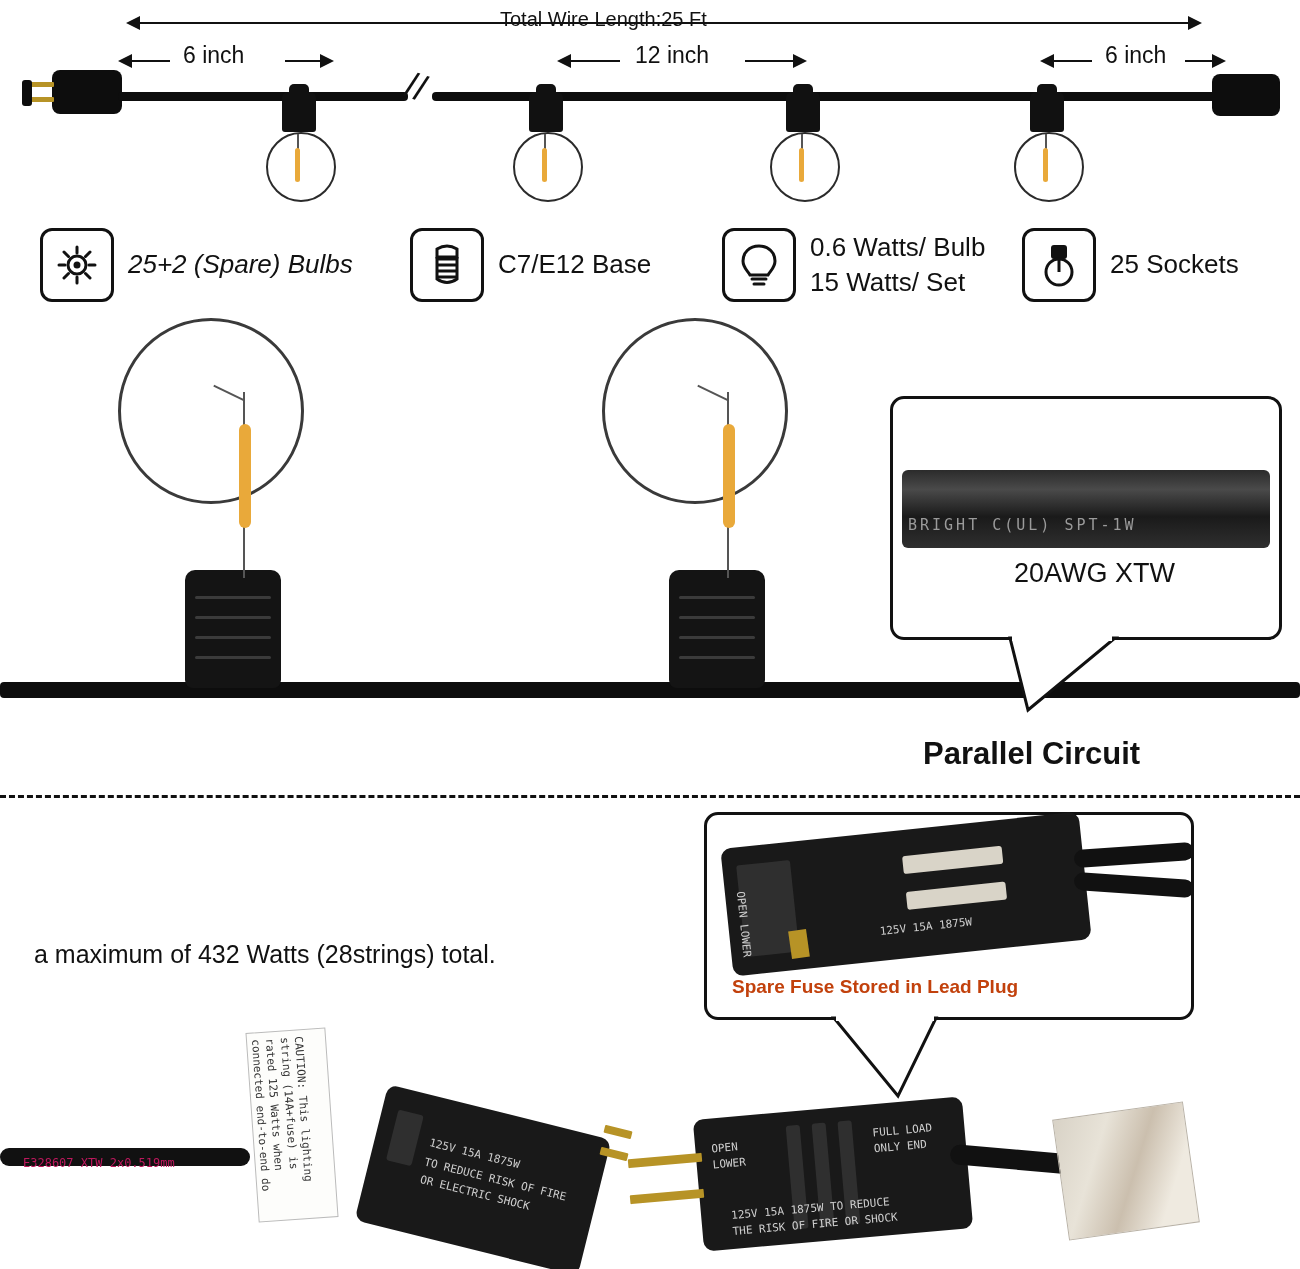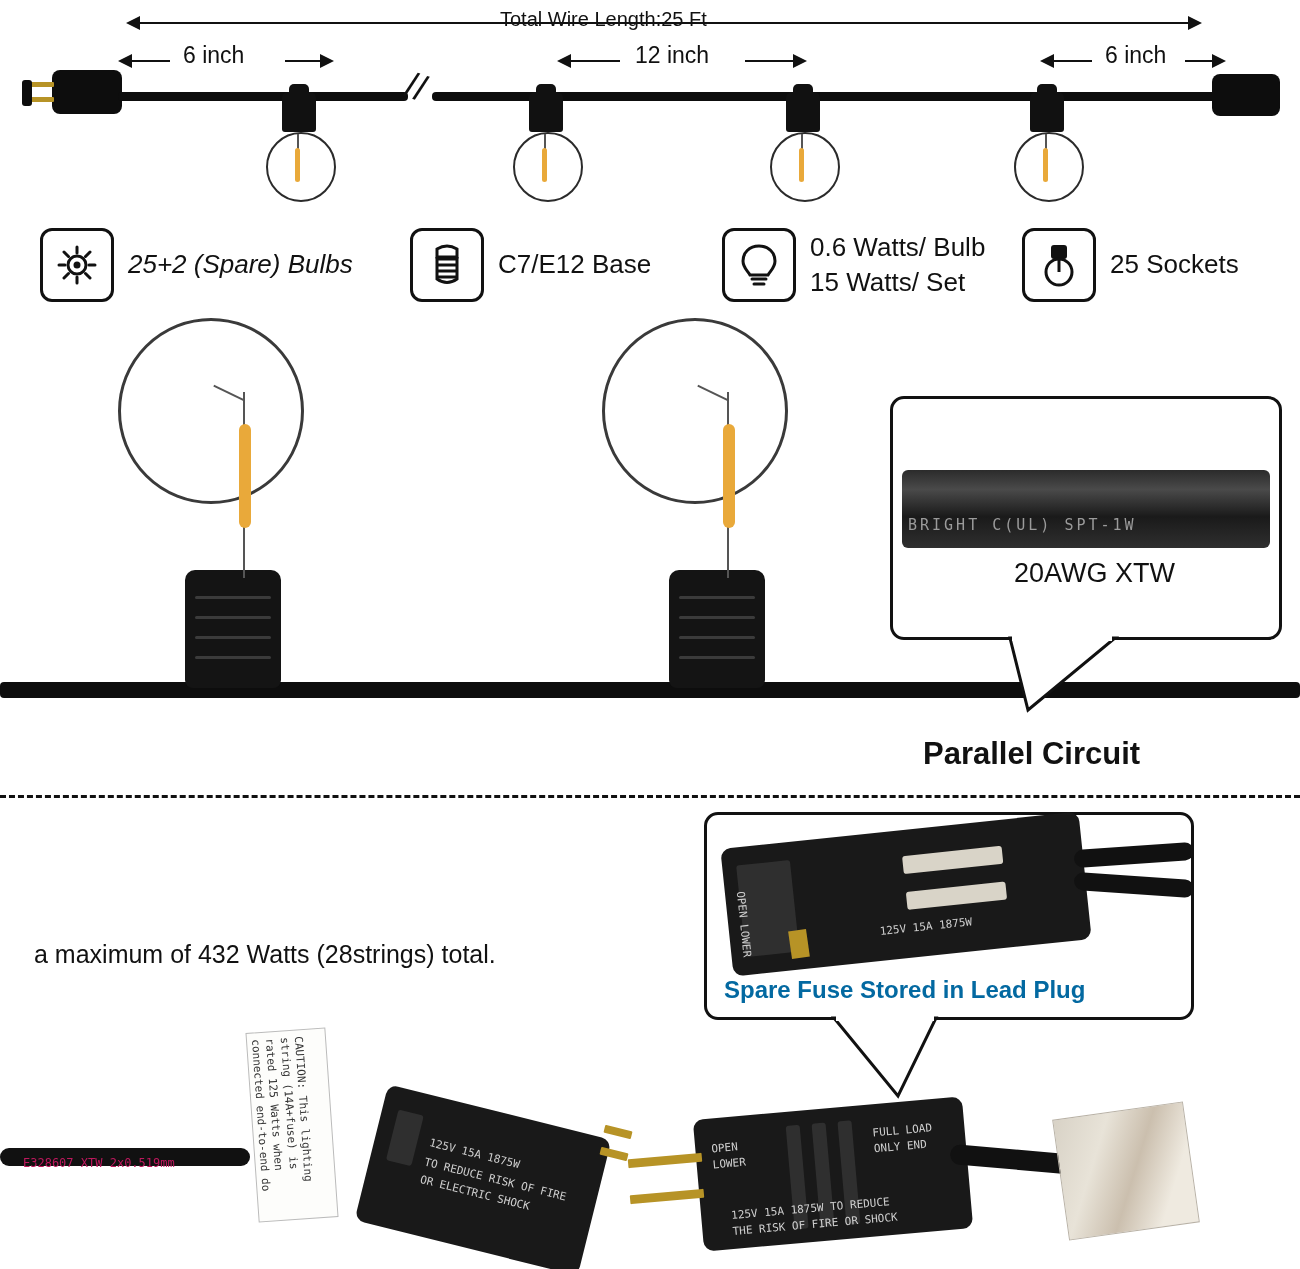--- a/index.html
+++ b/index.html
@@ -252,24 +252,25 @@
     background: #fdfdfb;
     border: 1px solid #bbb;
     font-size: 11px;
     color: #333;
     font-family: "DejaVu Sans Mono", monospace;
     line-height: 1.3;
     overflow: hidden;
   }
   .bold-callout {
     position: absolute;
-    font-size: 24px;
+    font-size: 19px;
     font-weight: bold;
-    color: #0369a1;
-    white-space: nowrap;
+    color: #c2410c;
+    white-space: nowrap;
+    margin-left: 8px;
   }
 </style>
 </head>
 <body>
 
 <div class="stage">
 
   <div class="dim-label dim-total">Total Wire Length:25 Ft</div>
 
   <div class="arrow-line" style="left:140px; top:22px; width:1050px;"></div>

